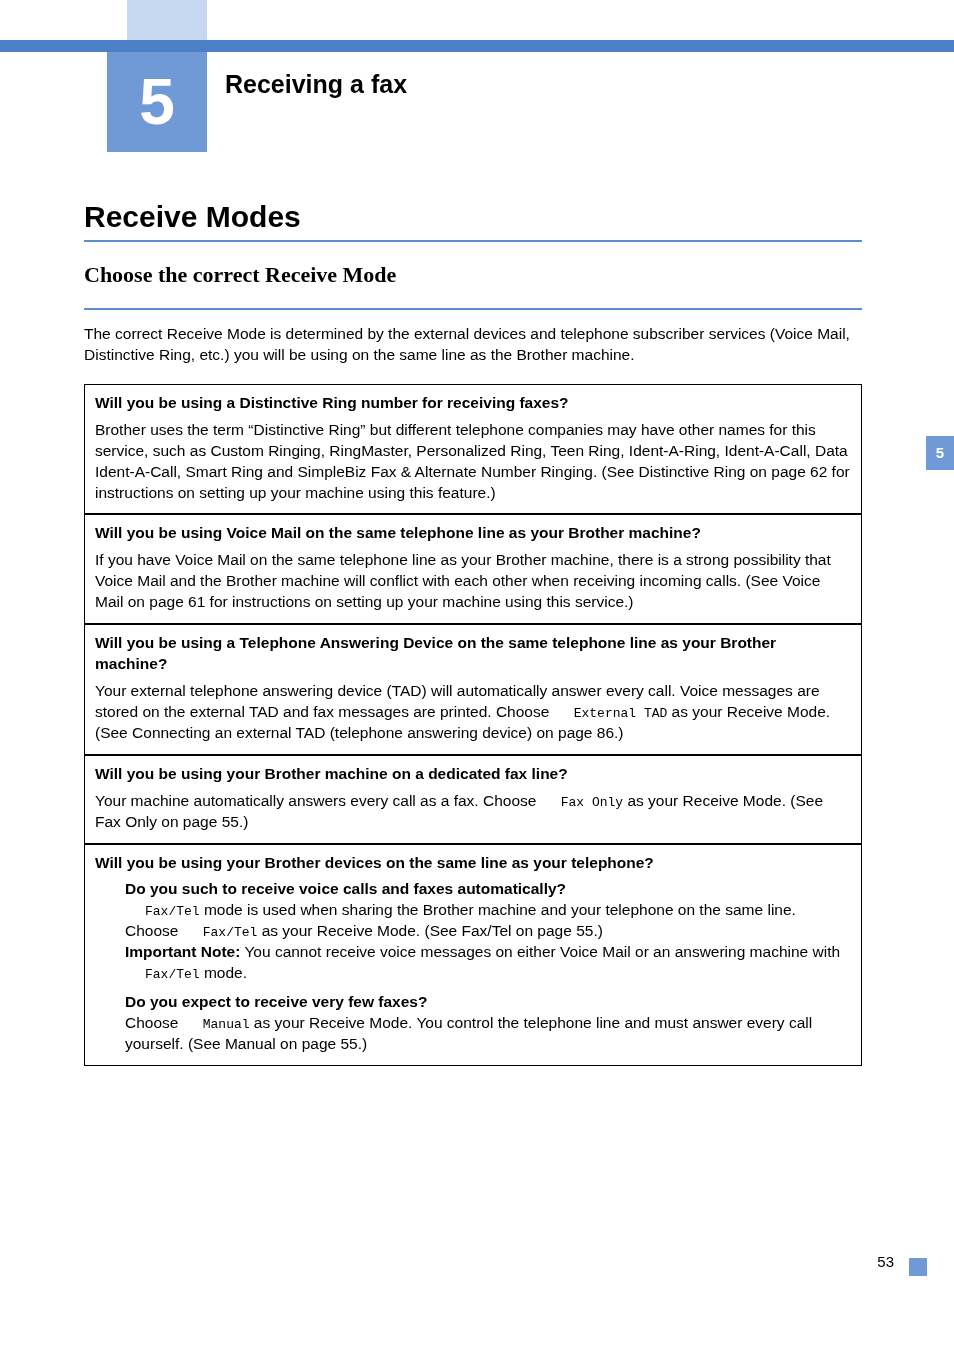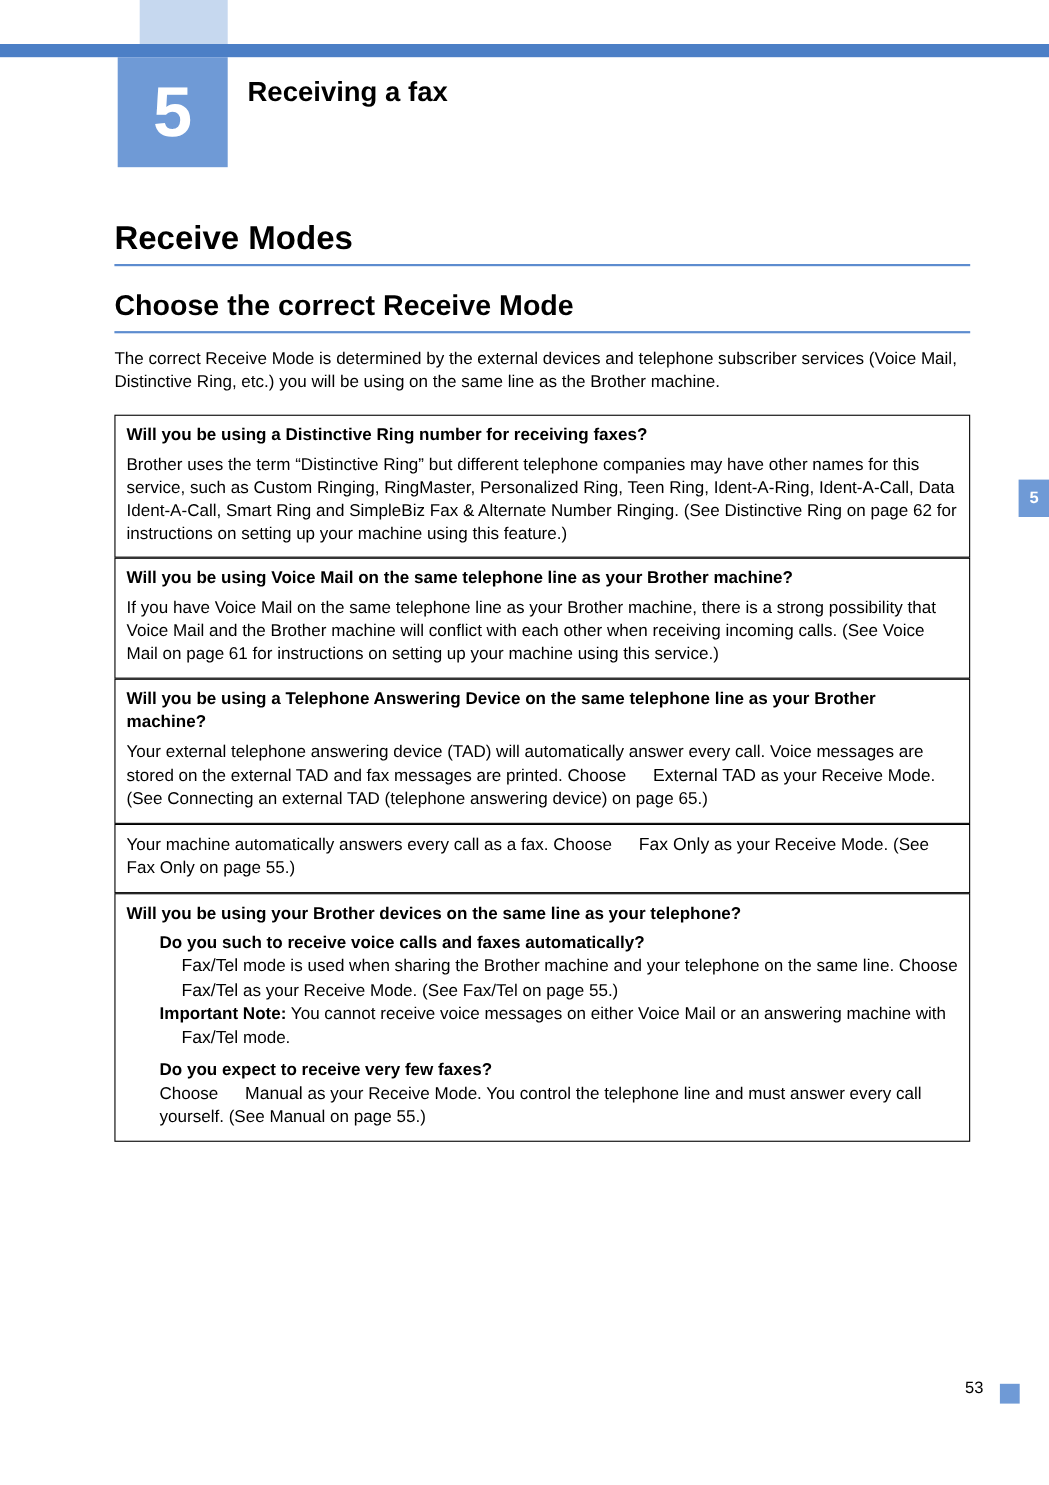--- a/index.html
+++ b/index.html
@@ -49,36 +49,37 @@
   .chapter-title {
     position: absolute;
     top: 70px;
     left: 225px;
     font-size: 25px;
     font-weight: bold;
   }
   .content {
     position: absolute;
     top: 190px;
-    left: 104px;
+    left: 84px;
     width: 778px;
   }
   h1.section {
     font-size: 30px;
     font-weight: bold;
     margin: 10px 0 20px 0;
     border-bottom: 2px solid #5d8ccf;
     padding-bottom: 6px;
   }
   h2.subsection {
-    font-size: 26px;
+    font-size: 22px;
     font-weight: bold;
     margin: 0 0 8px 0;
     border-bottom: 2px solid #5d8ccf;
-    padding-bottom: 8px;
+    padding-bottom: 20px;
+    font-family: Liberation Serif, serif;
   }
   p.intro {
     font-size: 15.5px;
     line-height: 1.35;
     margin: 14px 0 18px 0;
   }
   .box {
     border: 1.2px solid #000;
     padding: 8px 10px 10px 10px;
     font-size: 15.5px;
@@ -93,22 +94,22 @@
   }
   .box .inner {
     margin-left: 30px;
     margin-top: 4px;
   }
   .box .subq {
     font-weight: bold;
     margin: 0;
   }
   .mono {
-    font-family: Liberation Sans, sans-serif;
-    font-size: 16px;
+    font-family: Liberation Mono, monospace;
+    font-size: 13px;
     padding-left: 20px;
   }
   .italic { }
   .bold { font-weight: bold; }
   
   .side-tab {
     position: absolute;
     top: 436px;
     right: 0;
     width: 28px;
@@ -169,25 +170,26 @@
     <div class="box">
       <p class="q">Will you be using Voice Mail on the same telephone line as your Brother machine?</p>
       <p class="body">
         <span>If you have Voice Mail on the same telephone line as your Brother machine, there is a strong possibility that Voice Mail and the Brother machine will conflict with each other when receiving incoming calls. (See </span><span class="italic">Voice Mail</span><span> on page 61 for instructions on setting up your machine using this service.)</span>
       </p>
     </div>
 
     <div class="box">
       <p class="q">Will you be using a Telephone Answering Device on the same telephone line as your Brother machine?</p>
       <p class="body">
-        <span>Your external telephone answering device (TAD) will automatically answer every call. Voice messages are stored on the external TAD and fax messages are printed. Choose </span><span class="mono">External TAD</span><span> as your Receive Mode. (See </span><span class="italic">Connecting an external TAD (telephone answering device)</span><span> on page 65.)</span>
-      </p>
-    </div>
-
-    <div class="box">
+        <span>Your external telephone answering device (TAD) will automatically answer every call. Voice messages are stored on the external TAD and fax messages are printed. Choose </span><span class="mono">External TAD</span><span> as your Receive Mode. (See </span><span class="italic">Connecting an external TAD (telephone answering device)</span><span> on page 86.)</span>
+      </p>
+    </div>
+
+    <div class="box">
+      <p class="q">Will you be using your Brother machine on a dedicated fax line?</p>
       <p class="body">
         <span>Your machine automatically answers every call as a fax. Choose </span><span class="mono">Fax Only</span><span> as your Receive Mode. (See </span><span class="italic">Fax Only</span><span> on page 55.)</span>
       </p>
     </div>
 
     <div class="box">
       <p class="q">Will you be using your Brother devices on the same line as your telephone?</p>
 
       <div class="inner">
         <p class="subq">Do you such to receive voice calls and faxes automatically?</p>

